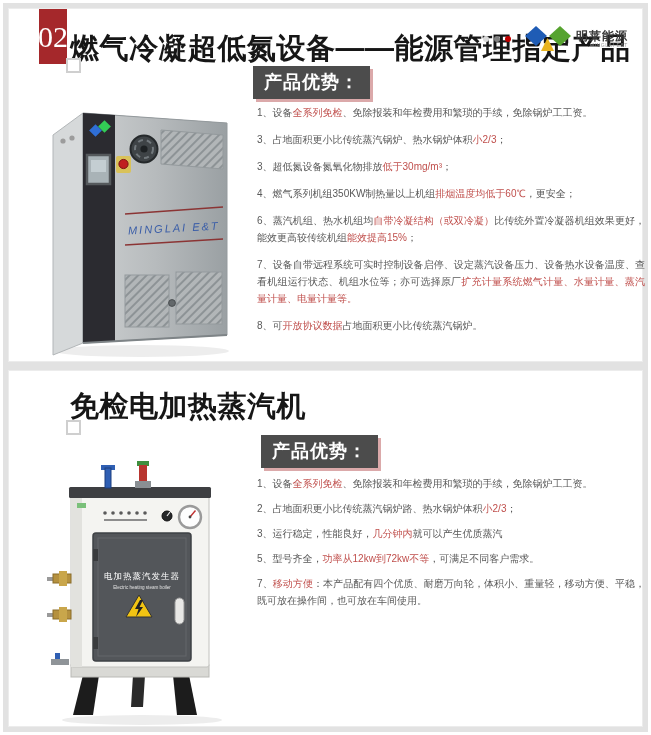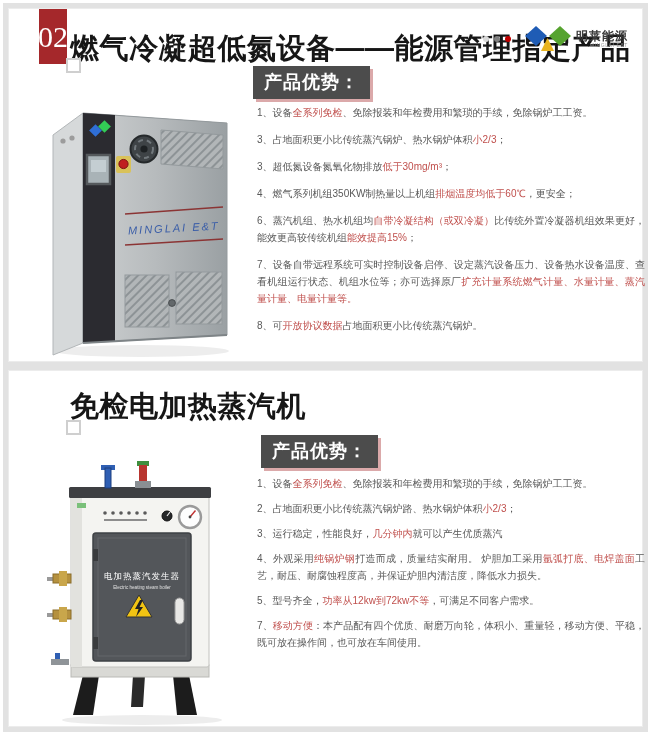--- a/index.html
+++ b/index.html
@@ -184,19 +184,18 @@
           <rect x="8" y="192" width="5" height="9" fill="#2f5fb3"></rect>
           <rect x="4" y="198" width="18" height="6" fill="#8f9498"></rect>
         </g>
       </svg>
     </div>
 
     <div class="adv-list">
         <div class="adv-item"><span>1、设备</span><span class="hl">全系列免检</span><span>、免除报装和年检费用和繁琐的手续，免除锅炉工工资。</span></div>
         <div class="adv-item"><span>2、占地面积更小比传统蒸汽锅炉路、热水锅炉体积</span><span class="hl">小2/3</span><span>；</span></div>
         <div class="adv-item"><span>3、运行稳定，性能良好，</span><span class="hl">几分钟内</span><span>就可以产生优质蒸汽</span></div>
-        <div class="adv-item"><span>4、外观采用</span><span class="hl">纯锅炉钢</span><span>打造而成，质量结实耐用。 炉胆加工采用</span><span class="hl">氩弧打底、电焊盖面</span><span>工艺，耐压、耐腐蚀程度高，并保证炉胆内清洁度，降低水力损失。</span></div>
         <div class="adv-item"><span>5、型号齐全，</span><span class="hl">功率从12kw到72kw不等</span><span>，可满足不同客户需求。</span></div>
         <div class="adv-item"><span>7、</span><span class="hl">移动方便</span><span>：本产品配有四个优质、耐磨万向轮，体积小、重量轻，移动方便、平稳，既可放在操作间，也可放在车间使用。</span></div>
       </div>
   </div>
 
 </div>
 
 </body></html>

